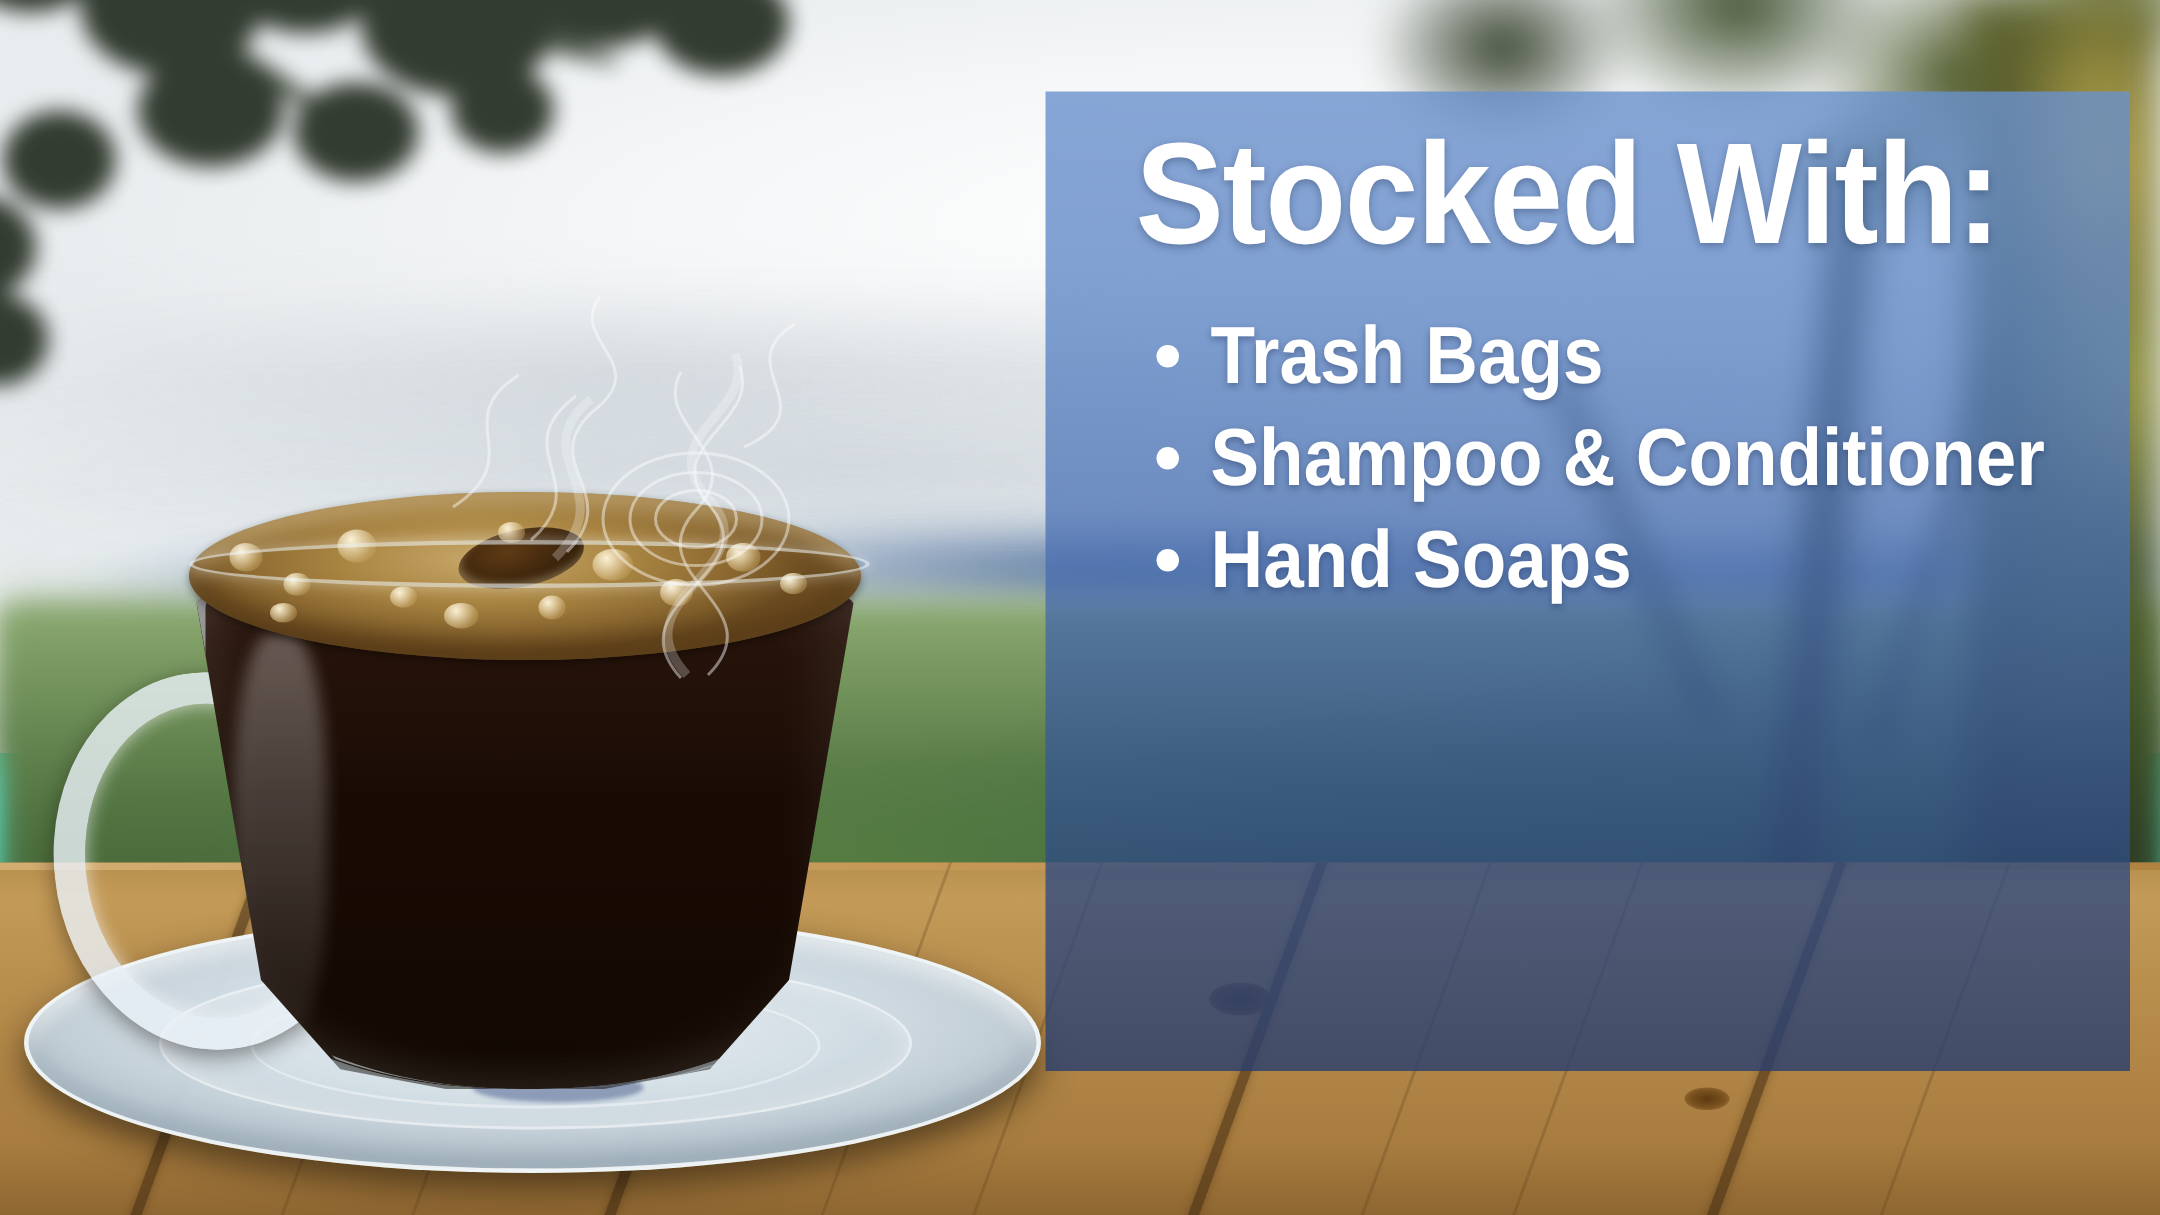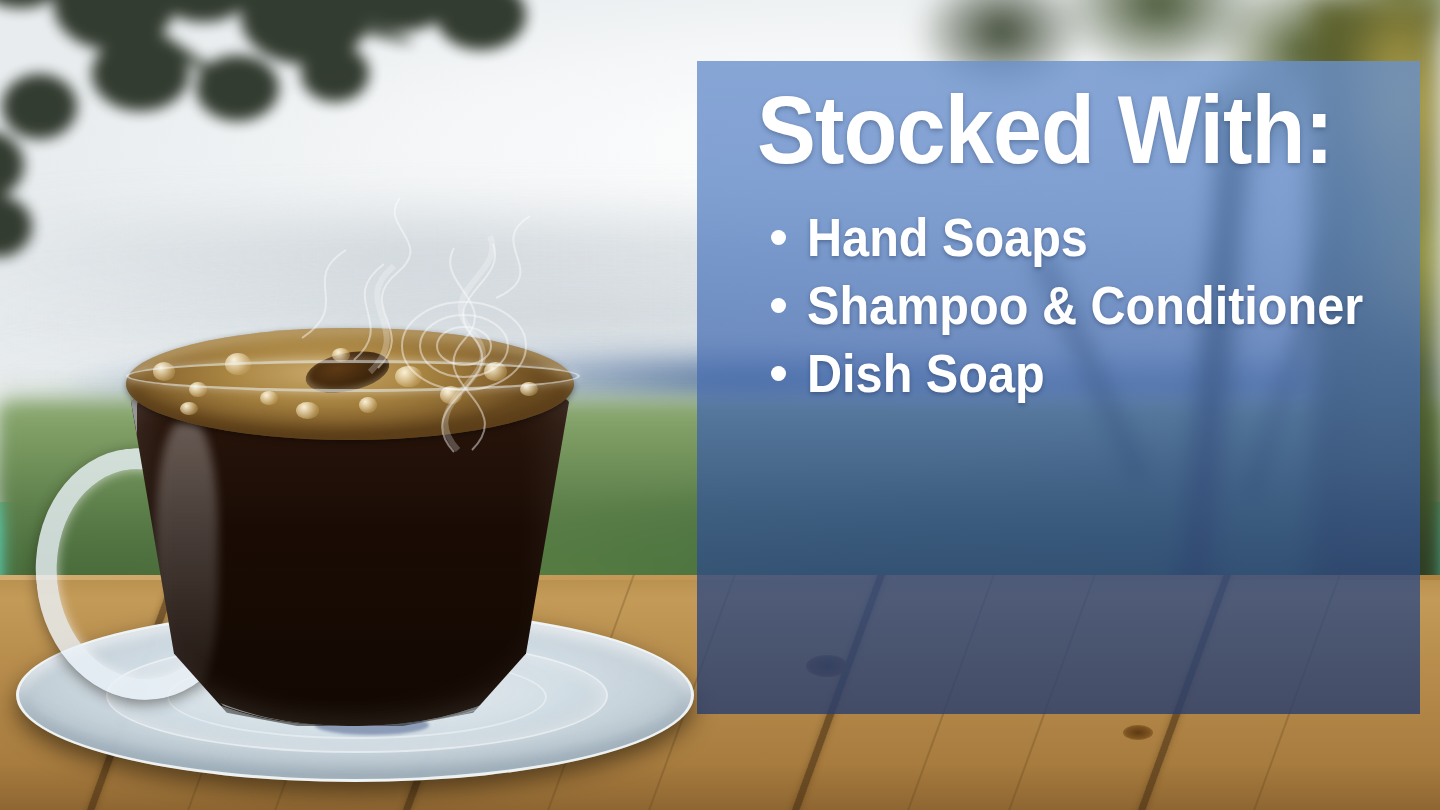--- a/index.html
+++ b/index.html
@@ -499,20 +499,20 @@
       </div>
 
     </div>
   </div>
 
   <div class="panel">
 
     <h1 class="panel-title">Stocked With:</h1>
 
     <ul class="panel-list">
+      <li><span class="txt">Trash Bags</span></li>
+      <li><span class="txt">Shampoo &amp; Conditioner</span></li>
       <li><span class="txt">Hand Soaps</span></li>
-      <li><span class="txt">Shampoo &amp; Conditioner</span></li>
-      <li><span class="txt">Dish Soap</span></li>
     </ul>
 
   </div>
 
 </div>
 
 </body></html>

